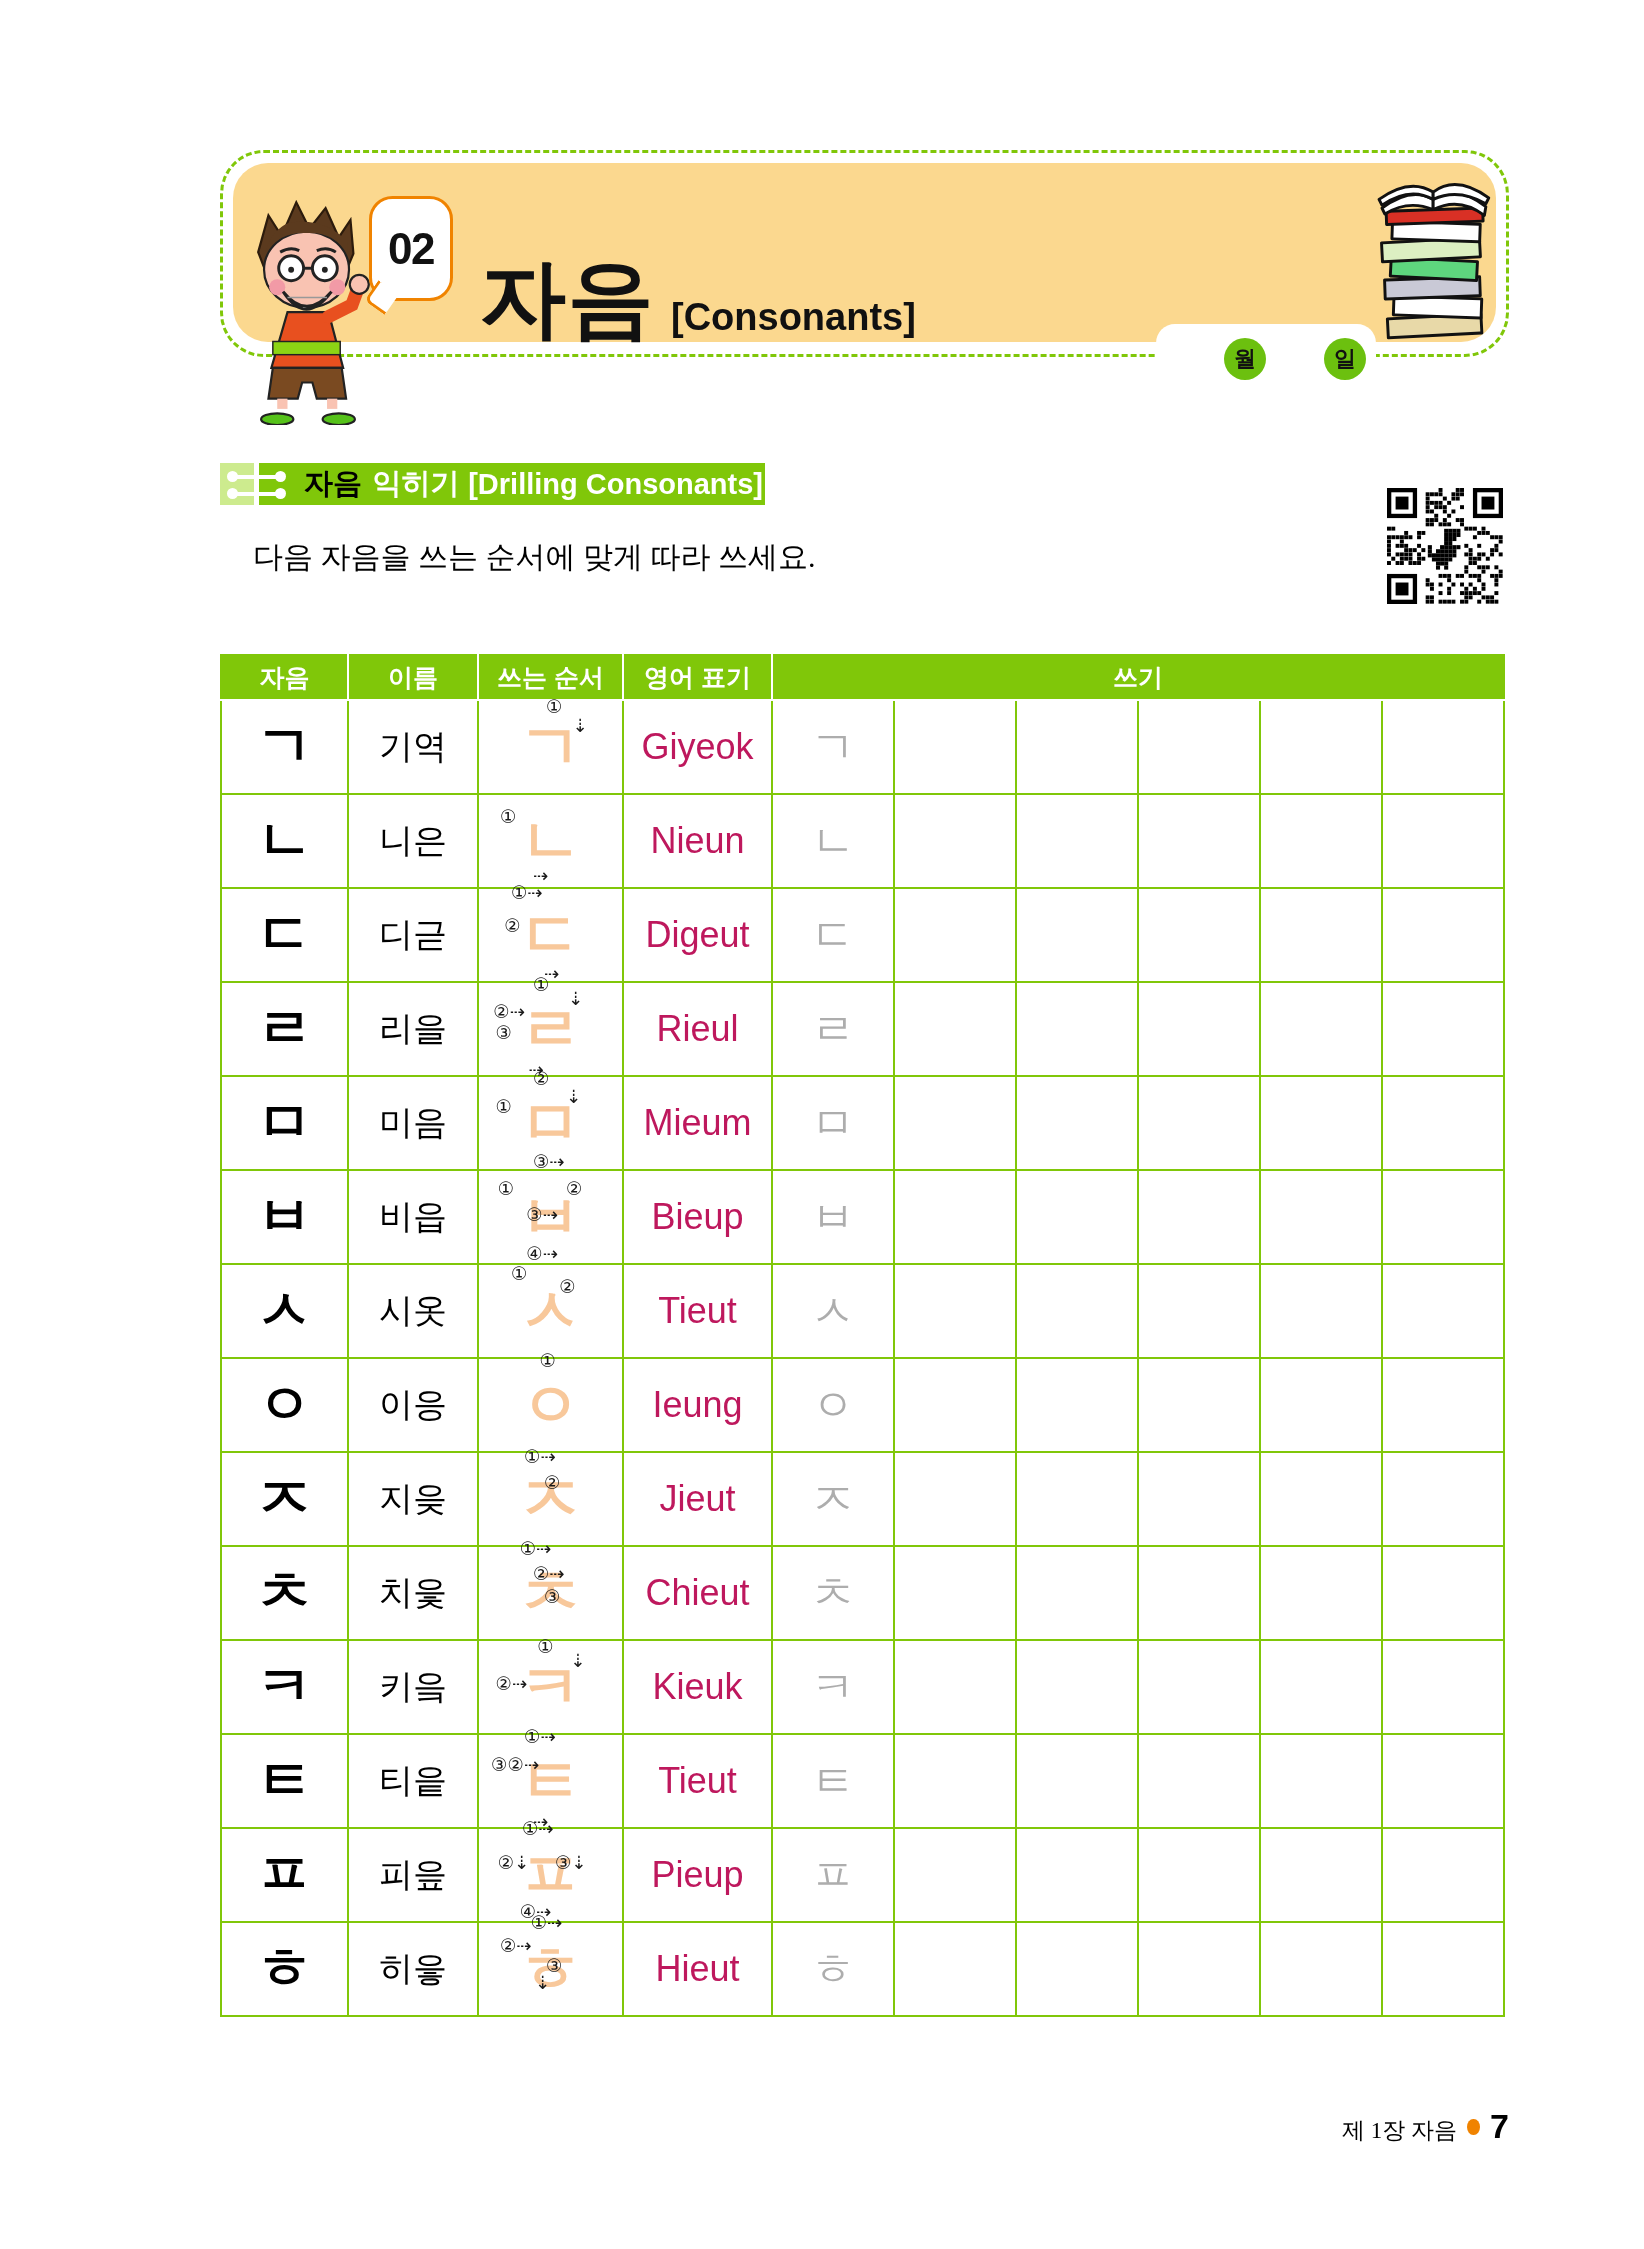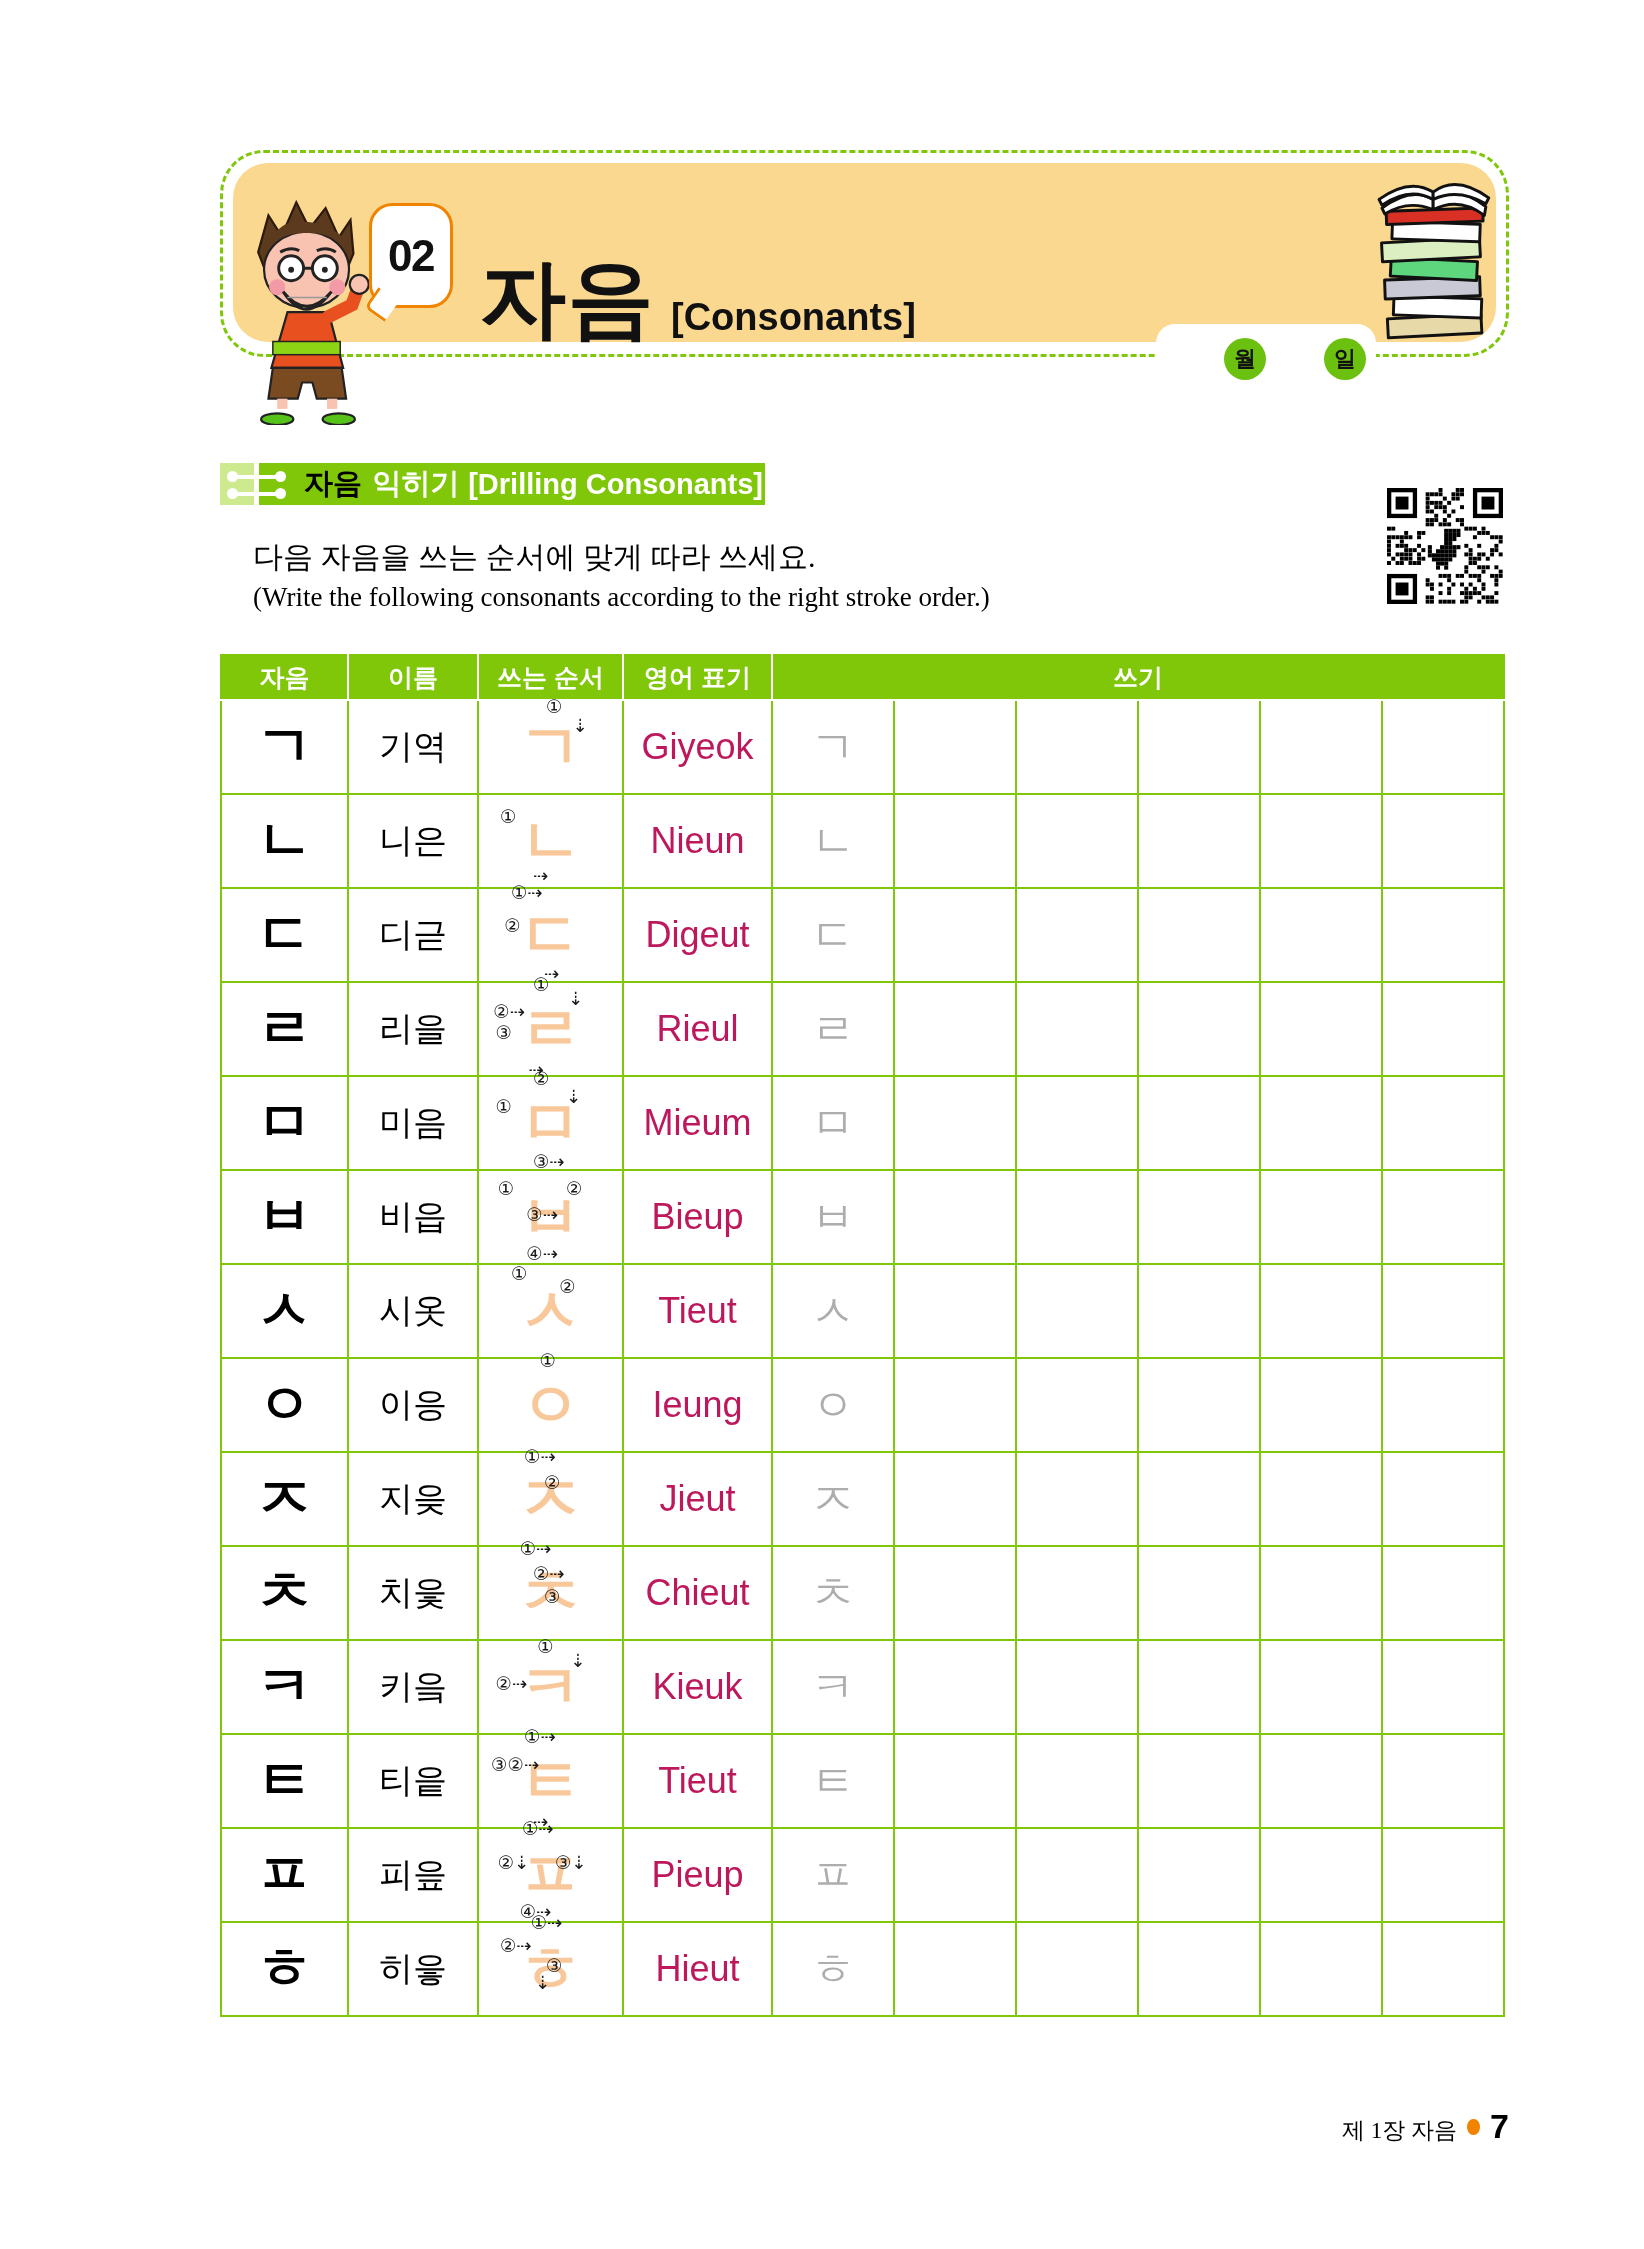--- a/index.html
+++ b/index.html
@@ -16,21 +16,21 @@
     border:3.7px dashed var(--green);border-radius:44px}
   .hero-fill{position:absolute;left:233px;top:163px;width:1263px;height:179px;
     background:var(--orange-fill);border-radius:35px}
   .hero-notch{position:absolute;left:1156px;top:324px;width:220px;height:44px;
     background:#fff;border-radius:19px 19px 0 0}
   .badge{position:absolute;width:42px;height:42px;border-radius:50%;background:var(--badge-green);
     display:flex;align-items:center;justify-content:center;font-size:22px;font-weight:bold;
     font-family:"Liberation Serif","DejaVu Serif",serif}
   .badge.wol{left:1224px;top:338px}
   .badge.il{left:1324px;top:338px}
-  .bubble{position:absolute;left:369px;top:203px;width:84px;height:105px;background:#fff;
+  .bubble{position:absolute;left:369px;top:196px;width:84px;height:105px;background:#fff;
     border:3.7px solid var(--orange-border);border-radius:23.4px;display:flex;align-items:center;
     justify-content:center;font-size:44px;font-weight:bold;letter-spacing:-1.5px}
   .bubble:after{content:"";position:absolute;left:-2.9px;bottom:-11.7px;width:22px;height:22px;
     background:#fff;border-left:3.7px solid var(--orange-border);border-bottom:3.7px solid var(--orange-border);
     transform:rotate(35deg);border-bottom-left-radius:7.3px}
   .hero-title{position:absolute;left:480px;top:240px;height:101px;display:flex;align-items:flex-end;gap:16px}
   .hero-title .ko{font-size:86px;line-height:1;font-weight:800;letter-spacing:1.5px}
   .hero-title .en{font-size:38px;line-height:1.25;font-weight:700;font-family:"Liberation Sans",sans-serif}
   .boy{position:absolute;left:236px;top:195px}
   .books{position:absolute;left:1360px;top:164px}
@@ -152,21 +152,20 @@
     <div class="banner-bar">
       <span class="b1">자음</span>
       <span class="b2">익히기</span>
       <span class="b3">[Drilling Consonants]</span>
     </div>
   </div>
   <div class="stitch s1"></div>
   <div class="stitch s2"></div>
 
   <div class="inst ko">다음 자음을 쓰는 순서에 맞게 따라 쓰세요.</div>
-  <div class="inst en">(Write the following consonants according to the right stroke order.)</div>
 
   <svg id="qr" class="qr" width="116" height="116" viewBox="0 0 158 158">
       <rect x="70.22222222222223" y="0" width="5.383703703703704" height="5.383703703703704" fill="#000"></rect>
       <rect x="93.62962962962963" y="0" width="5.383703703703704" height="5.383703703703704" fill="#000"></rect>
       <rect x="99.48148148148148" y="0" width="5.383703703703704" height="5.383703703703704" fill="#000"></rect>
       <rect x="52.66666666666667" y="5.851851851851852" width="5.383703703703704" height="5.383703703703704" fill="#000"></rect>
       <rect x="58.51851851851852" y="5.851851851851852" width="5.383703703703704" height="5.383703703703704" fill="#000"></rect>
       <rect x="64.37037037037037" y="5.851851851851852" width="5.383703703703704" height="5.383703703703704" fill="#000"></rect>
       <rect x="70.22222222222223" y="5.851851851851852" width="5.383703703703704" height="5.383703703703704" fill="#000"></rect>
       <rect x="87.77777777777779" y="5.851851851851852" width="5.383703703703704" height="5.383703703703704" fill="#000"></rect>

